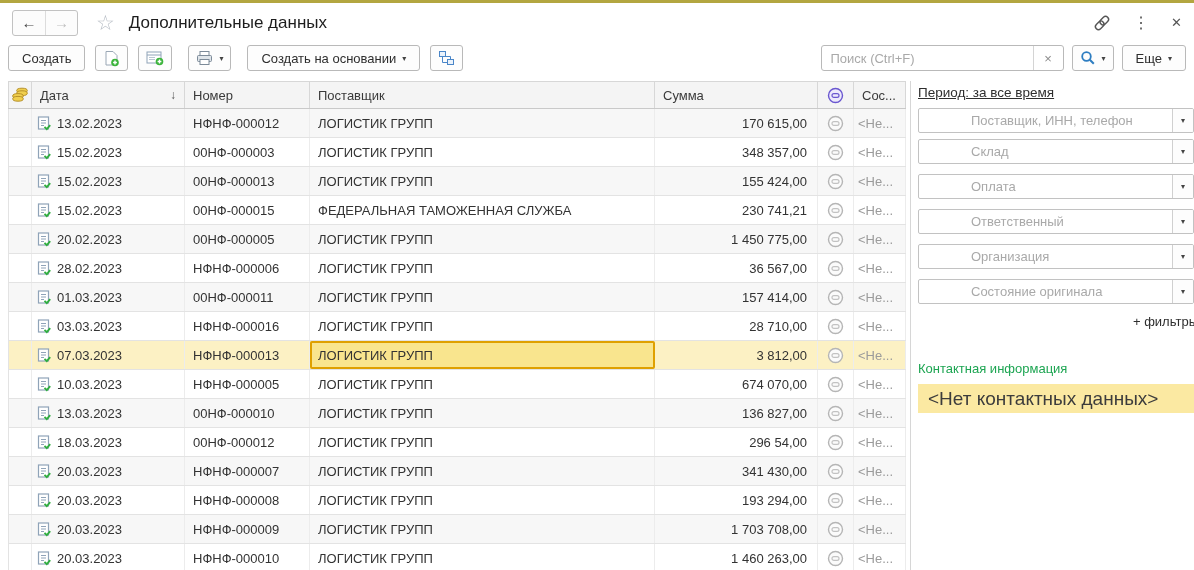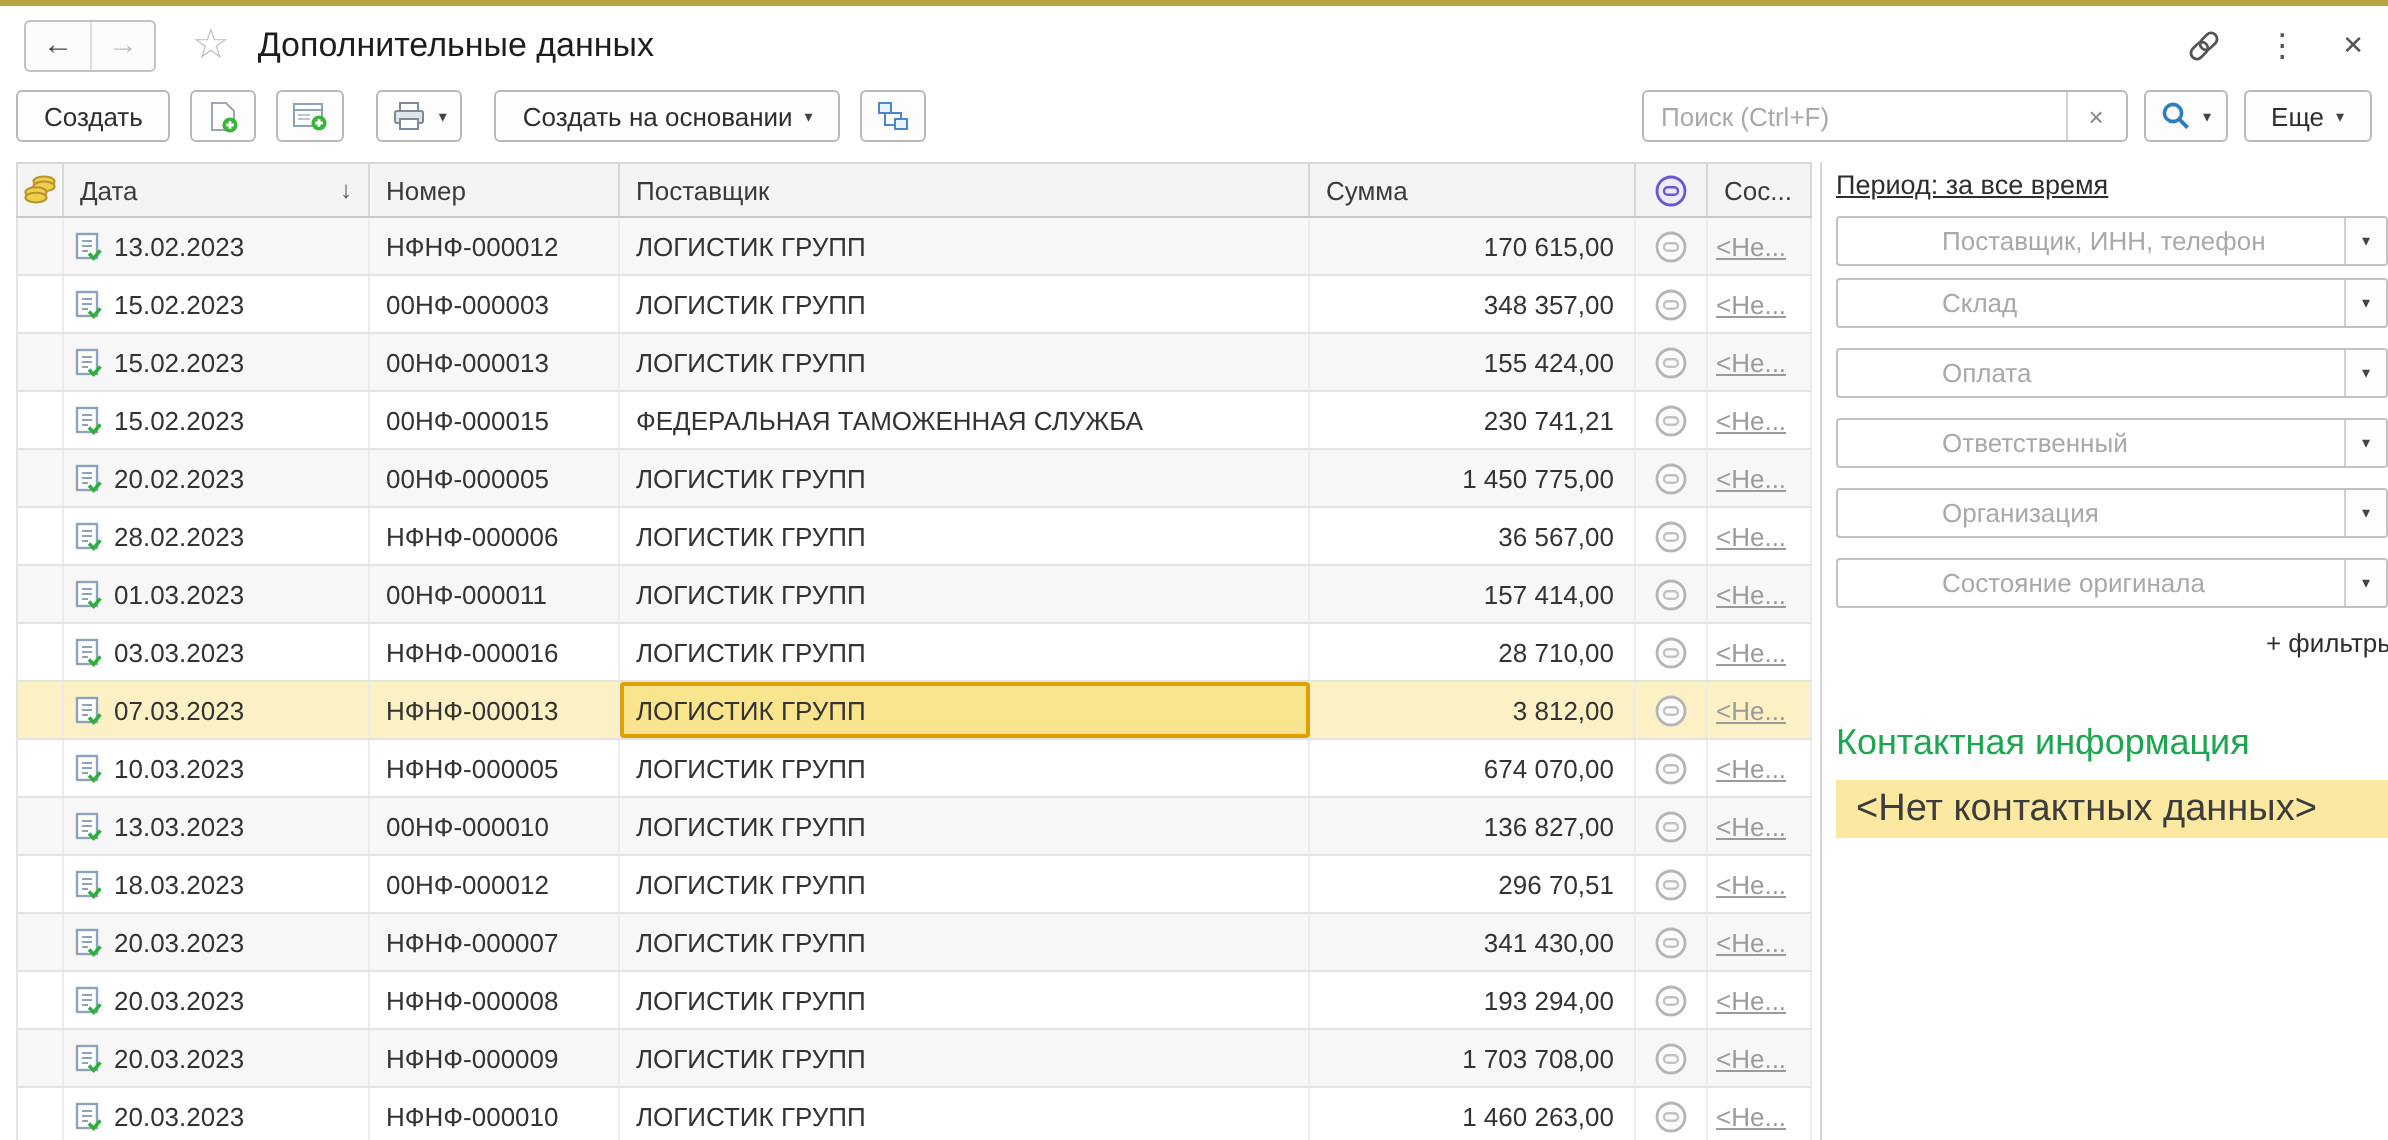--- a/index.html
+++ b/index.html
@@ -50,34 +50,34 @@
   .sortarrow { margin-left:auto; font-size:12px; color:#555; }
   .h-status { color:#8f8f8f; }
   .trow { height:29px; border-bottom:1px solid #e3e3e3; background:#fff; }
   .trow .tc { border-right:1px solid #ececec; font-size:13px; color:#333; }
   .trow .tc:first-child { border-left:1px solid #e3e3e3; }
   .trow.odd { background:#f7f7f7; }
   .trow.selected { background:#fcf1c4; }
   .c-date { gap:6px; padding-left:5px; }
   .c-amount { justify-content:flex-end; padding-right:10px; }
   .c-status { padding:0 4px; }
-  .statuslink { color:#9b9b9b; text-decoration:underline; font-size:13px; overflow:hidden; text-overflow:ellipsis; }
+  .statuslink { color:#9b9b9b; font-size:13px; overflow:hidden; text-overflow:ellipsis; }
   .focus { outline:2px solid #dfa000; outline-offset:-2px; border-radius:2px; background:#f9e58e; }
 
   
   .vdivider { position:absolute; left:910px; top:81px; bottom:0; width:1px; background:#d6d6d6; }
   .panel { position:absolute; left:918px; top:81px; width:276px; bottom:0; overflow:hidden; }
   .period { display:inline-block; margin:4px 0 8px 0; font-size:13.5px; color:#2e2e2e; text-decoration:underline; }
   .filter { display:flex; height:25px; border:1px solid #c2c2c2; border-radius:2px; background:#fff; margin-bottom:10px; overflow:hidden; }
   .filter.tight { margin-bottom:6px; }
   .filter input { flex:1; border:none; outline:none; padding:0 8px; font-size:13px; color:#0369a1; min-width:0;margin-left:44px; }
   .filter input::placeholder { color:#a9a9a9; }
   .filter .dd { width:21px; display:flex; align-items:center; justify-content:center; border-left:1px solid #d0d0d0; color:#444; font-size:8px; background:#fdfdfd; }
   .addfilters { text-align:right; font-size:13px; color:#2e2e2e; margin:4px -4px 0 0; }
-  .contact-h { margin-top:32px; font-size:18px; color:#1da552; }
+  .contact-h { margin-top:32px; font-size:13px; color:#1da552; }
   .contact-box { margin-top:8px; height:29px; background:#fbe9a2; display:flex; align-items:center; padding:0 10px; font-size:19px; color:#3c3c3c; }
 </style>
 </head>
 <body>
 
 <div class="topstrip"></div>
 
 <div class="titlebar">
   <div class="navgroup">
     <div class="navbtn">
@@ -479,21 +479,21 @@
             <rect x="1.5" y="1" width="10" height="12" fill="#fff" stroke="#8fa3b8" stroke-width="1.2"></rect>
             <path d="M4 4.5h5M4 7h5M4 9.5h3" stroke="#8fa3b8" stroke-width="1"></path>
             <path d="M7.5 10.8l2.3 2.4 3.4-4" stroke="#2fae3e" stroke-width="1.8" fill="none"></path>
           </svg>
       <span>18.03.2023</span>
     </div>
     <div class="tc">00НФ-000012</div>
     <div class="tc">
           <span>ЛОГИСТИК ГРУПП</span>
         </div>
-    <div class="tc c-amount">296 70,51</div>
+    <div class="tc c-amount">296 54,00</div>
     <div class="tc center">
       <svg width="17" height="17" viewBox="0 0 17 17">
             <circle cx="8.5" cy="8.5" r="7" fill="#fbfbfb" stroke="#b5b5b5" stroke-width="1.4"></circle>
             <rect x="5" y="6.6" width="7" height="3.8" rx="1.9" fill="none" stroke="#c2c2c2" stroke-width="1.2"></rect>
           </svg>
     </div>
     <div class="tc c-status">
       <span class="statuslink">&lt;Не...</span>
     </div>
   </div>

